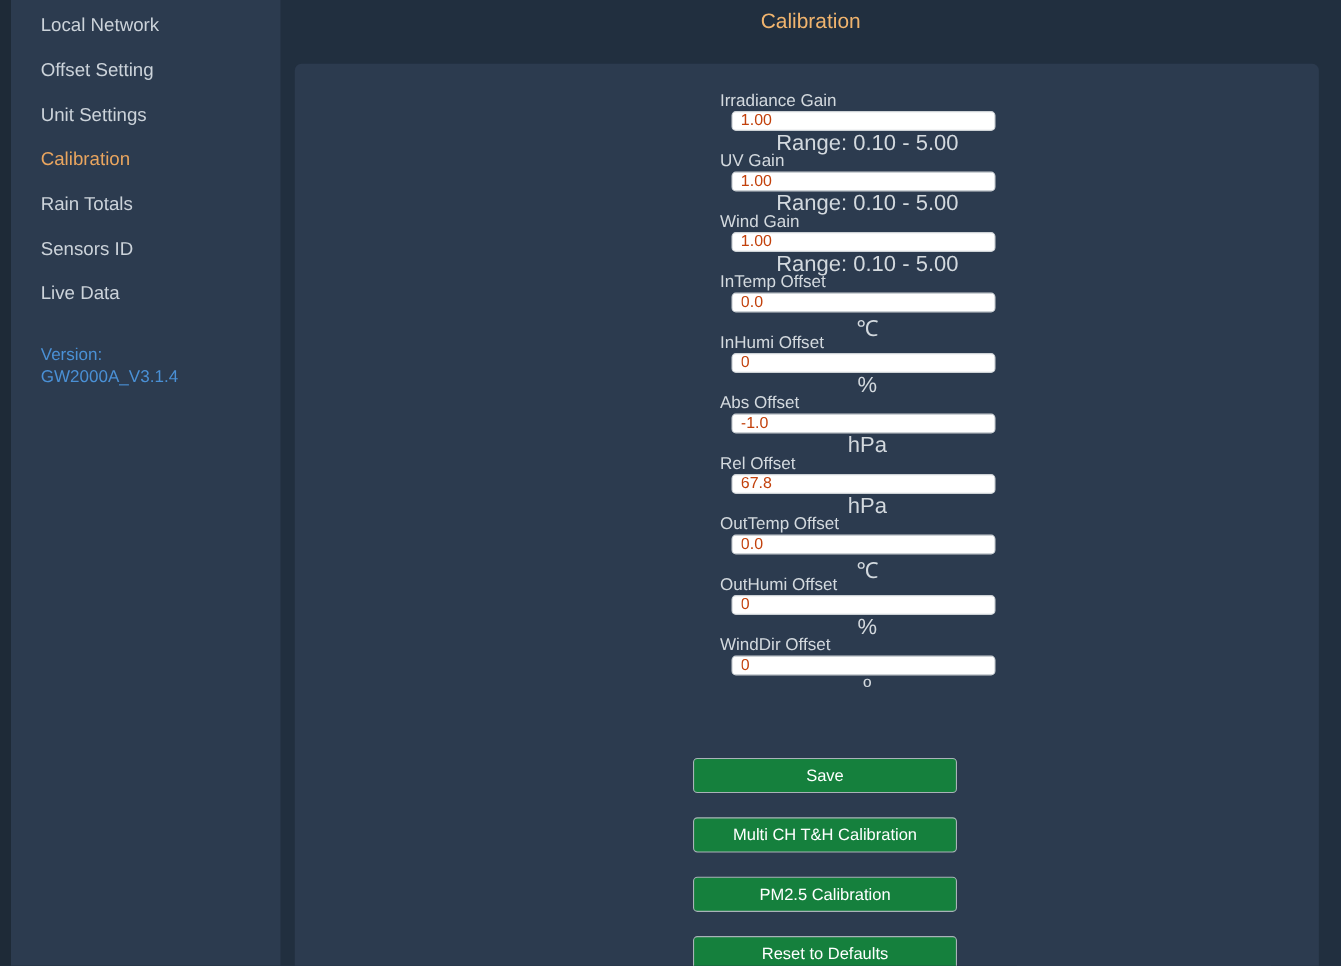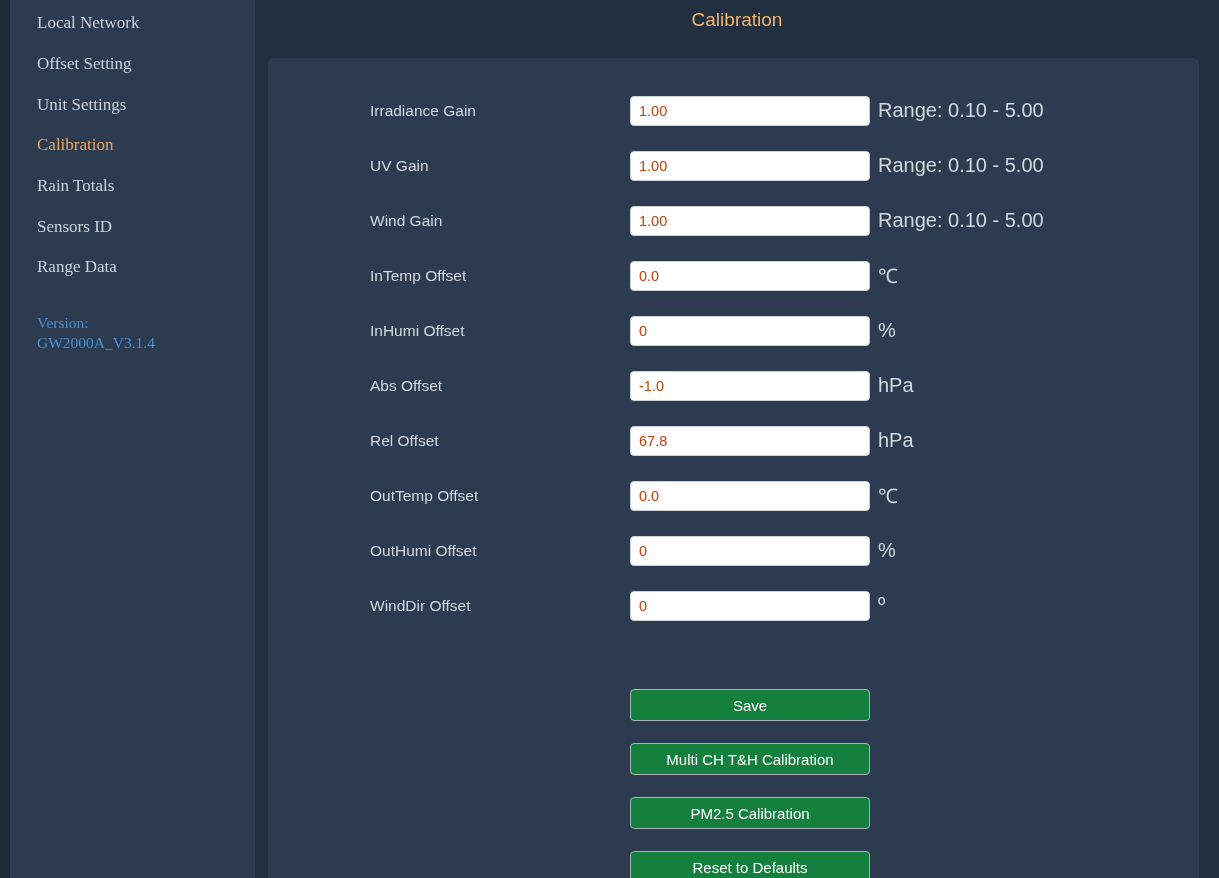--- a/index.html
+++ b/index.html
@@ -10,21 +10,21 @@
     background: #212f3f;
     display: flex;
   }
 
   
   .left-strip { flex: none; width: 10px; background: #1e2a37; }
 
   
   .sidebar {
     flex: none; width: 245px; background: #2c3b4f;
-    padding-top: 3px; color: #ccd3da; font-family: Liberation Serif, serif;
+    padding-top: 3px; color: #ccd3da;
   }
   .nav-list { list-style: none; margin: 0; padding: 0; }
   .nav-item {
     height: 40.7px; display: flex; align-items: center;
     padding-left: 27px; font-size: 17px; cursor: pointer;
   }
   .nav-item span { color: #ccd3da; }
   .nav-item.active span { color: #e9a55f; }
   .version {
     margin: 25px 0 0 27px; color: #4a90d5;
@@ -39,21 +39,21 @@
     color: #f0b46e; line-height: 22px;
   }
   .panel {
     margin: 26px 20px 0 13px;
     background: #2c3b4f; border-radius: 6px;
     padding: 25px 0 40px 0;
     min-height: 900px;
   }
 
   
-  .row { height: 55px; display: flex; align-items: center; padding-left: 102px; }
+  .row { height: 55px; display: flex; align-items: center; padding-left: 102px; flex-direction: column; }
   .row-label { width: 260px; font-size: 15.5px; color: #d3d9de; }
   .row-input {
     width: 240px; height: 30px;
     border: 1px solid #cdd2d6; border-radius: 4px;
     background: #ffffff; color: #c2410c;
     font-size: 14.5px; padding: 0 8px;
     font-family: "Liberation Sans", sans-serif;
     outline: none;
   }
   .row-suffix { margin-left: 8px; font-size: 20px; color: #d3d9de; white-space: nowrap; }
@@ -89,21 +89,21 @@
       <li class="nav-item active">
         <span>Calibration</span>
       </li>
       <li class="nav-item">
         <span>Rain Totals</span>
       </li>
       <li class="nav-item">
         <span>Sensors ID</span>
       </li>
       <li class="nav-item">
-        <span>Range Data</span>
+        <span>Live Data</span>
       </li>
     </ul>
   <div class="version">
     <div>Version:</div>
     <div>GW2000A_V3.1.4</div>
   </div>
 </nav>
 
 <main class="main">
   <h1 class="page-title">Calibration</h1>

